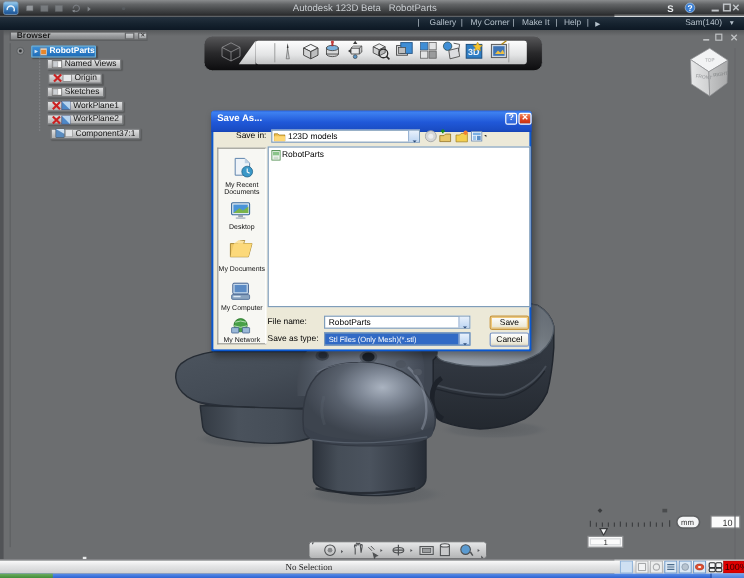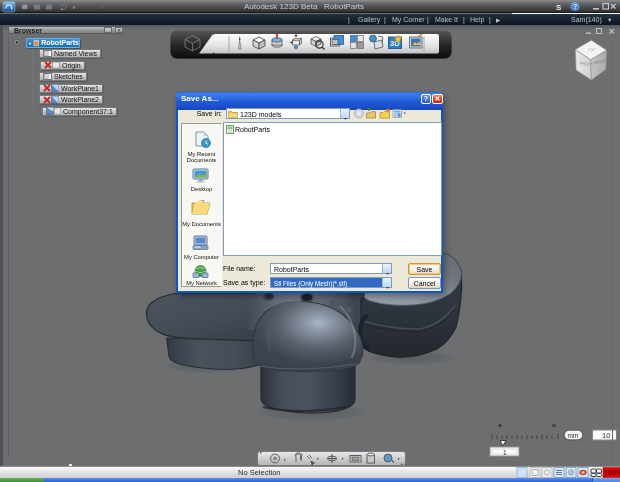--- a/index.html
+++ b/index.html
@@ -539,21 +539,21 @@
       background:linear-gradient(180deg,#fefefe,#ece9d8 80%,#d8d0b8);border:1px solid #c89840;
       box-shadow:inset 0 0 0 1px #f0c878;font-size:7px;color:#000;text-align:center;line-height:11px;">Save</div>
     <div class="abs" style="left:230px;top:184px;width:33px;height:12px;border-radius:2px;
       background:linear-gradient(180deg,#fefefe,#ece9d8 80%,#d8d0b8);border:1px solid #7a96c8;
       font-size:7px;color:#000;text-align:center;line-height:11px;">Cancel</div>
   </div>
   <div class="abs" style="left:0;top:25px;width:3px;height:441px;background:#515356;"></div>
   <div class="abs" style="left:612px;top:40px;width:1px;height:426px;background:#65676a;"></div>
   <div class="abs" style="left:69px;top:464px;width:3px;height:2px;background:#e8e9ea;"></div>
   <div class="abs" id="statusbar"></div>
-  <div class="abs" style="left:238px;top:468px;font-size:7.5px;color:#2a2a2a;">No Selection</div>
+  <div class="abs" style="left:238px;top:468px;font-size:7.5px;color:#2a2a2a;font-family:Liberation Serif, serif;">No Selection</div>
 
   <svg class="abs" width="140" height="12" viewBox="0 0 140 12" style="left:480px;top:467px">
     <g>
       <rect x="37" y="0.5" width="10" height="10" fill="#cfe0f2" stroke="#8cb0d8" stroke-width="0.8"></rect>
       <rect x="50" y="0.5" width="10" height="10" fill="#f2f3f4" stroke="#b0b2b4" stroke-width="0.8"></rect>
       <path d="M52 2.5 h6 v6 h-6 z" fill="none" stroke="#9a9c9e" stroke-width="0.8"></path>
       <rect x="62" y="0.5" width="10" height="10" fill="#eceded" stroke="#b0b2b4" stroke-width="0.8"></rect>
       <circle cx="67" cy="5.5" r="2.6" fill="none" stroke="#a8aaac" stroke-width="0.9"></circle>
       <rect x="74" y="0.5" width="10" height="10" fill="#dce8f4" stroke="#6a96c8" stroke-width="0.8"></rect>
       <path d="M76 3.5 h6 m-6 2 h6 m-6 2 h6" stroke="#4a6a8a" stroke-width="0.9"></path>

